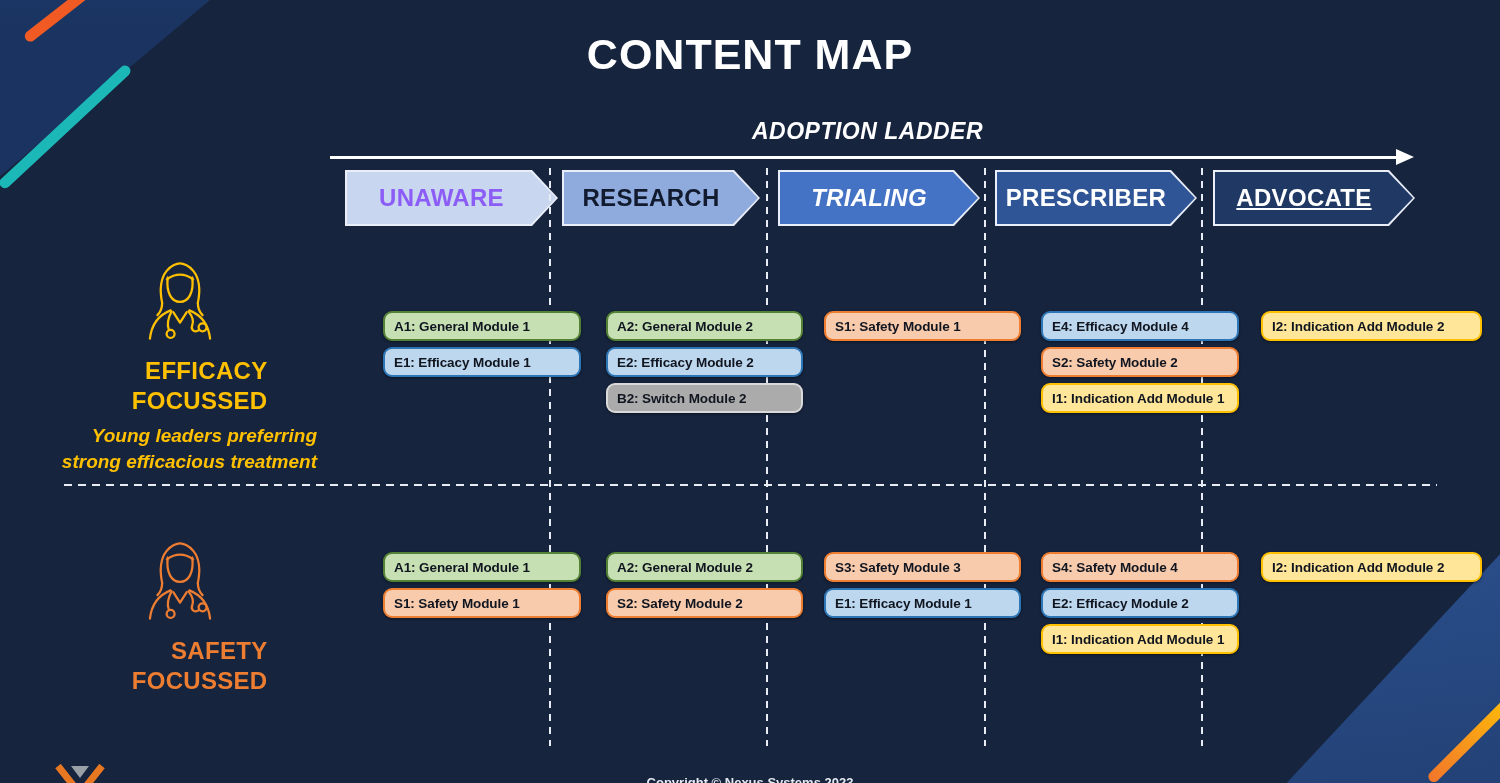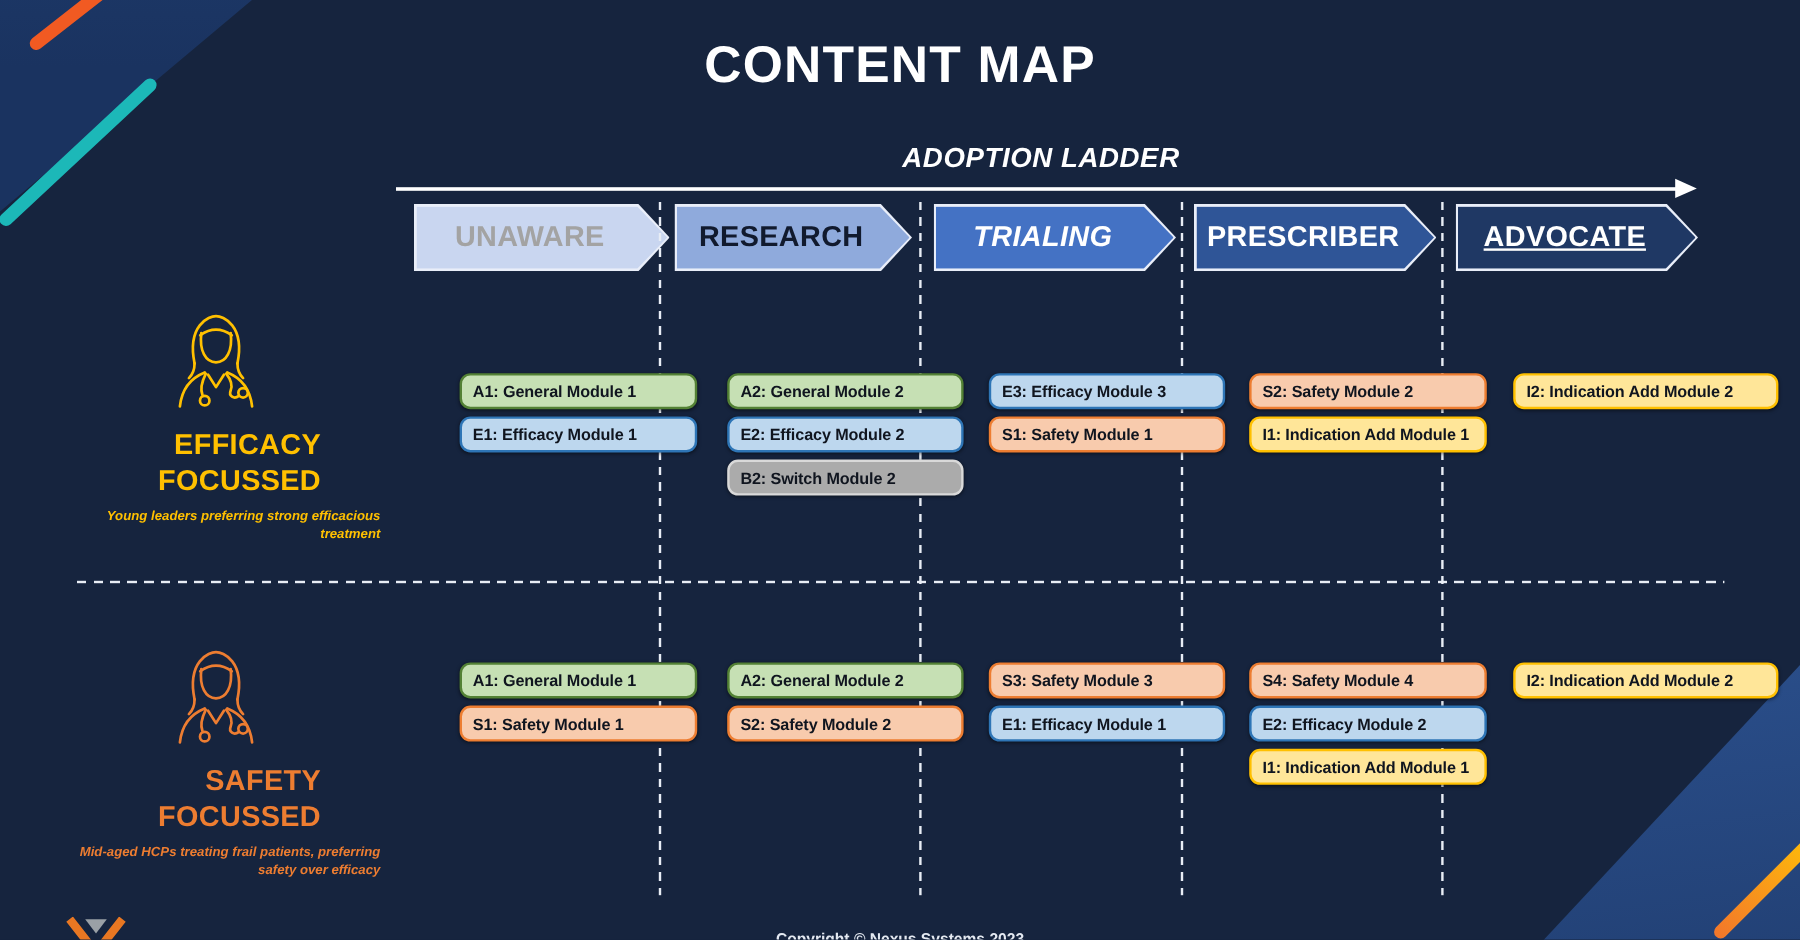--- a/index.html
+++ b/index.html
@@ -53,21 +53,21 @@
     background:repeating-linear-gradient(to bottom,#E8EDF5 0 7px,transparent 7px 13px);}
   .h-divider{left:64px;top:484px;width:1373px;height:2px;
     background:repeating-linear-gradient(to right,#E8EDF5 0 8px,transparent 8px 14px);}
 
   
   .persona{width:280px;text-align:right;}
   .persona .icon-wrap{display:block;margin:0 auto;}
   .persona-title{margin:8px auto 0;max-width:175px;
     font-size:24px;font-weight:bold;line-height:1.25;letter-spacing:.3px;}
   .persona-subtitle{margin:7px auto 0;width:274px;
-    font-size:11px;font-style:italic;font-weight:bold;line-height:1.35;}
+    font-size:19px;font-style:italic;font-weight:bold;line-height:1.35;}
   #persona-efficacy{left:40px;top:254px;}
   #persona-safety{left:40px;top:534px;}
 
   
   .chip-row{left:0;top:0;width:1500px;}
   .cell{position:absolute;}
   .cell-0{left:337px;width:198px;}
   .cell-1{left:560px;width:197px;}
   .cell-2{left:778px;width:197px;}
   .cell-3{left:995px;width:198px;}
@@ -93,21 +93,21 @@
 <div class="abs stripe stripe-orange-br"></div>
 
 <div class="abs slide-title">CONTENT MAP</div>
 <div class="abs ladder-label">ADOPTION LADDER</div>
 <div class="abs arrow-line"></div>
 <div class="abs arrow-head"></div>
 
 <div class="abs stage-chevron" id="stage-0">
   <div class="chev-outer"></div>
   <div class="chev-inner" style="background: rgb(201, 214, 240);"></div>
-  <div class="chev-label" style="color: #a3a3a3;">UNAWARE</div>
+  <div class="chev-label" style="color: #8b5cf6;">UNAWARE</div>
 </div>
 <div class="abs stage-chevron" id="stage-1">
   <div class="chev-outer"></div>
   <div class="chev-inner" style="background: rgb(143, 170, 220);"></div>
   <div class="chev-label" style="color: rgb(17, 26, 46); text-align: right;">RESEARCH</div>
 </div>
 <div class="abs stage-chevron" id="stage-2">
   <div class="chev-outer"></div>
   <div class="chev-inner" style="background: rgb(68, 114, 196);"></div>
   <div class="chev-label" style="color: rgb(255, 255, 255);">TRIALING</div>
@@ -157,38 +157,37 @@
     <path d="M69,52 C69,58 71,62 74,65"></path>
     <path d="M18,90 C20,72 30,64 40,60"></path>
     <path d="M60,60 C70,64 80,72 82,90"></path>
     <path d="M43,62 L50,73 L57,62"></path>
     <path d="M41,61 C37,69 36,75 38,80"></path>
     <circle cx="40" cy="85" r="4.2"></circle>
     <path d="M59,61 C63,66 65,71 63,76 C61,81 66,84 70,81"></path>
     <circle cx="74" cy="78" r="4.2"></circle>
   </svg>
   <div class="persona-title">SAFETY FOCUSSED</div>
-  <div class="persona-subtitle">Mid-aged HCPs treating frail patients, preferring safety over efficacy</div>
 </div>
 
 <div class="abs chip-row" style="top:311px;">
     <div class="cell cell-0">
       <div class="chip" style="background: rgb(198, 224, 180); border-color: rgb(83, 129, 53);">A1: General Module 1</div>
       <div class="chip" style="background: rgb(189, 215, 238); border-color: rgb(46, 117, 182);">E1: Efficacy Module 1</div>
     </div>
     <div class="cell cell-1">
       <div class="chip" style="background: rgb(198, 224, 180); border-color: rgb(83, 129, 53);">A2: General Module 2</div>
       <div class="chip" style="background: rgb(189, 215, 238); border-color: rgb(46, 117, 182);">E2: Efficacy Module 2</div>
       <div class="chip" style="background: rgb(171, 171, 171); border-color: rgb(217, 217, 217);">B2: Switch Module 2</div>
     </div>
     <div class="cell cell-2">
-      <div class="chip" style="background: rgb(189, 215, 238); border-color: rgb(46, 117, 182);">E3: Efficacy Module 3</div>
       <div class="chip" style="background: rgb(248, 203, 173); border-color: rgb(237, 125, 49);">S1: Safety Module 1</div>
     </div>
     <div class="cell cell-3">
+      <div class="chip" style="background: rgb(189, 215, 238); border-color: rgb(46, 117, 182);">E4: Efficacy Module 4</div>
       <div class="chip" style="background: rgb(248, 203, 173); border-color: rgb(237, 125, 49);">S2: Safety Module 2</div>
       <div class="chip" style="background: rgb(255, 230, 153); border-color: rgb(255, 192, 0);">I1: Indication Add Module 1</div>
     </div>
     <div class="cell cell-4">
       <div class="chip" style="background: rgb(255, 230, 153); border-color: rgb(255, 192, 0);">I2: Indication Add Module 2</div>
     </div>
   </div>
 <div class="abs chip-row" style="top:552px;">
     <div class="cell cell-0">
       <div class="chip" style="background: rgb(198, 224, 180); border-color: rgb(83, 129, 53);">A1: General Module 1</div>

